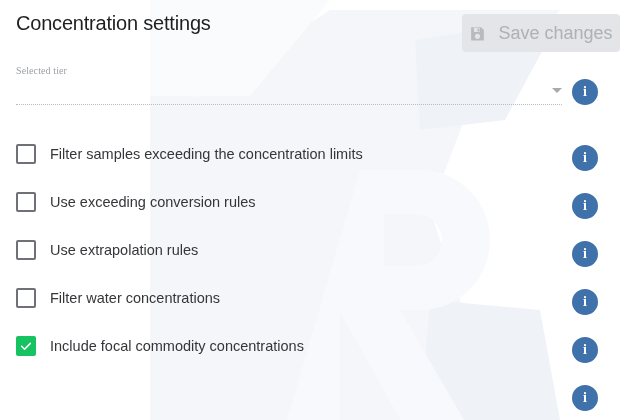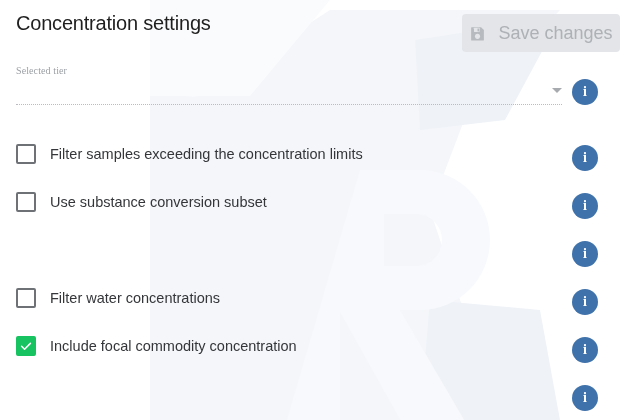--- a/index.html
+++ b/index.html
@@ -210,39 +210,45 @@
       
     </span>
     <span class="checkbox-label">Filter samples exceeding the concentration limits</span>
   </div>
   <div class="info-icon" style="top:145px">i</div>
 
   <div class="checkbox-row" style="top:190px">
     <span class="checkbox-box">
       
     </span>
-    <span class="checkbox-label">Use substance conversion subset</span>
+    <span class="checkbox-label">Use exceeding conversion rules</span>
   </div>
   <div class="info-icon" style="top:193px">i</div>
 
+  <div class="checkbox-row" style="top:238px">
+    <span class="checkbox-box">
+      
+    </span>
+    <span class="checkbox-label">Use extrapolation rules</span>
+  </div>
   <div class="info-icon" style="top:241px">i</div>
 
   <div class="checkbox-row" style="top:286px">
     <span class="checkbox-box">
       
     </span>
     <span class="checkbox-label">Filter water concentrations</span>
   </div>
   <div class="info-icon" style="top:289px">i</div>
 
   <div class="checkbox-row" style="top:334px">
     <span class="checkbox-box checked">
       <svg class="tick" viewBox="0 0 24 24" xmlns="http://www.w3.org/2000/svg">
         <path d="M4.5 12.5l5 5 10-10" fill="none" stroke="#ffffff" stroke-width="2.6" stroke-linecap="round" stroke-linejoin="round"></path>
       </svg>
     </span>
-    <span class="checkbox-label">Include focal commodity concentration</span>
+    <span class="checkbox-label">Include focal commodity concentrations</span>
   </div>
   <div class="info-icon" style="top:337px">i</div>
 
   <div class="info-icon" style="top:385px">i</div>
 
 </div>
 
 </body></html>

